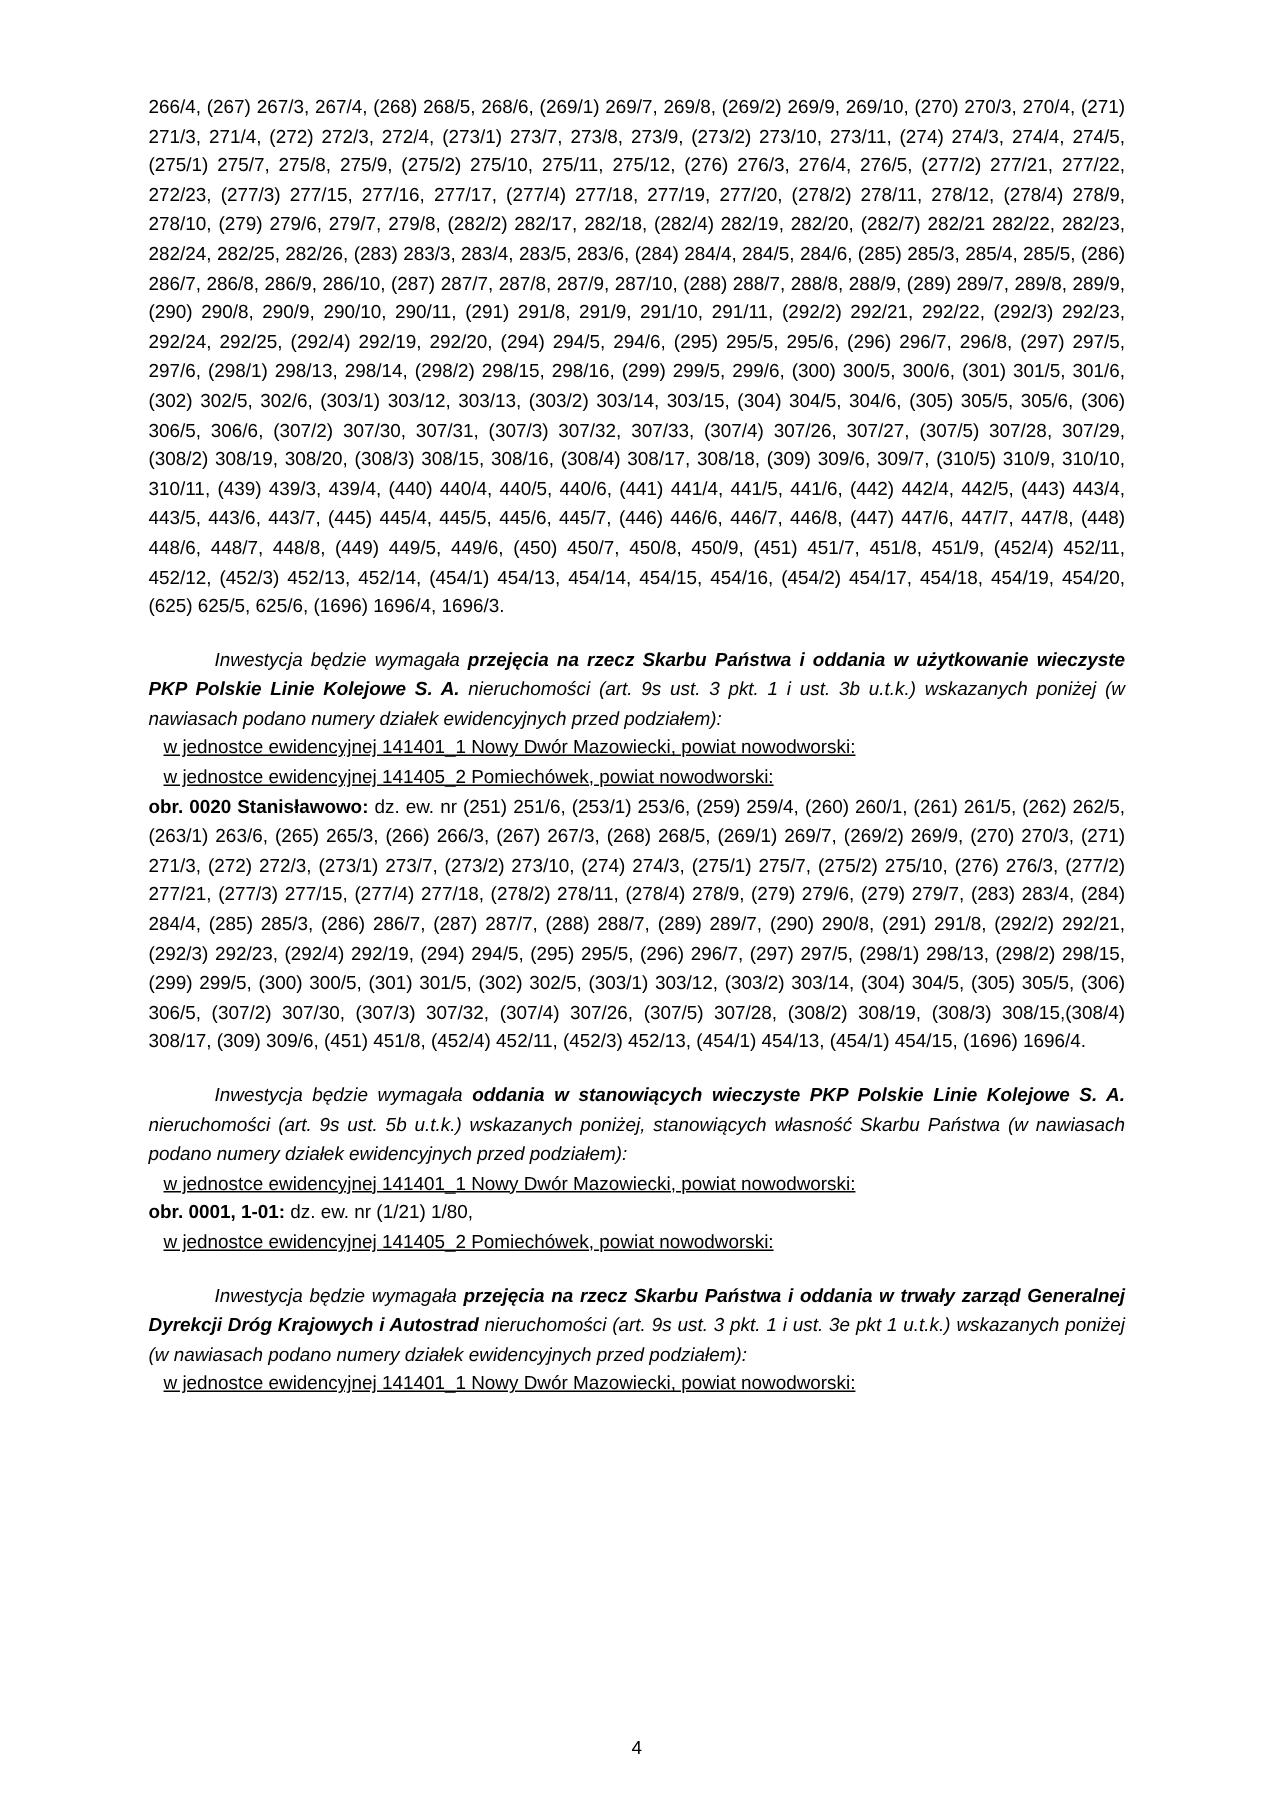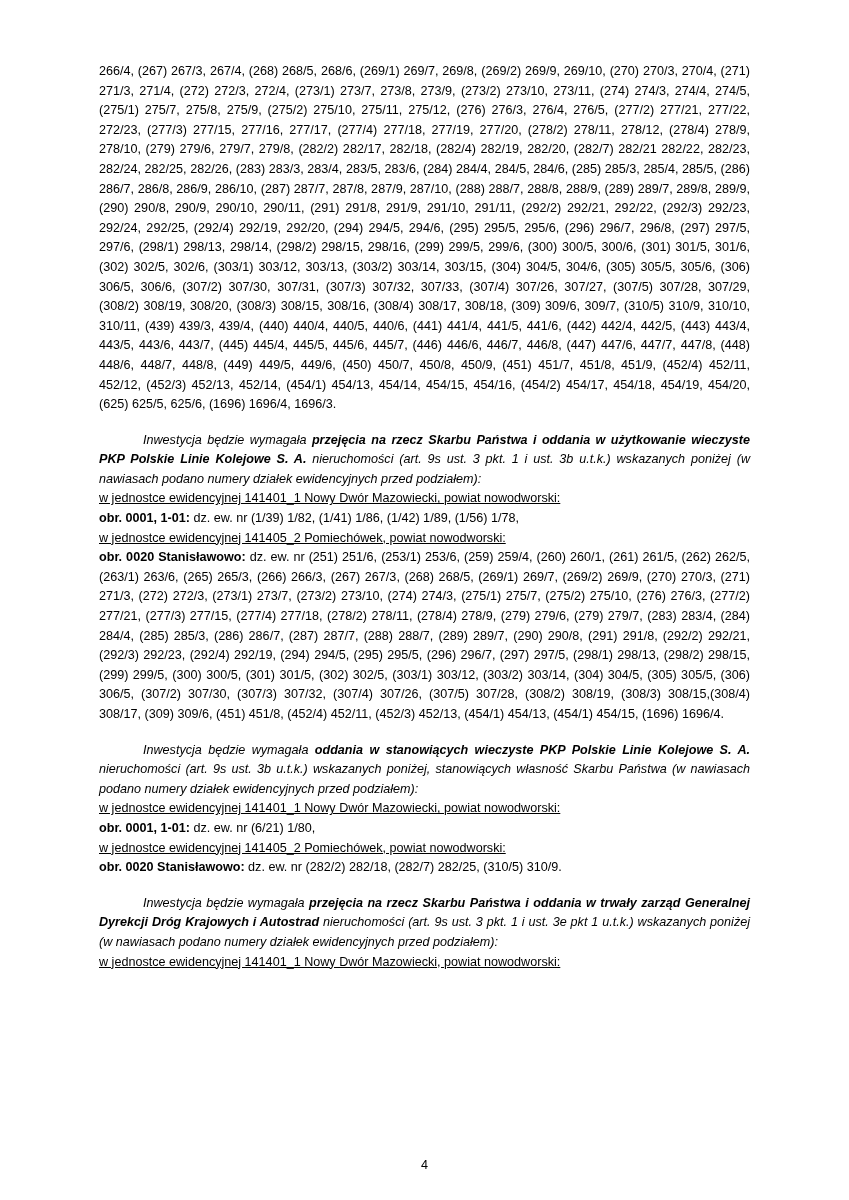--- a/index.html
+++ b/index.html
@@ -29,21 +29,21 @@
     text-align: justify;
     text-justify: inter-word;
   }
   p.para {
     margin: 0;
     text-align: justify;
   }
   .gap-mid { height: 16px; }
   .indent { text-indent: 44px; font-style: italic; }
   b { font-weight: bold; }
-  .u { text-decoration: underline; }
+  .u { text-decoration: underline; margin-left: 10px; }
   .pageno {
     position: absolute;
     left: 0;
     right: 0;
     top: 1158px;
     text-align: center;
     font-size: 12.6px;
   }
 </style>
 </head>
@@ -52,34 +52,32 @@
 <div class="page">
   <div class="doc-body">
 
     <p class="para">266/4, (267) 267/3, 267/4, (268) 268/5, 268/6, (269/1) 269/7, 269/8, (269/2) 269/9, 269/10, (270) 270/3, 270/4, (271) 271/3, 271/4, (272) 272/3, 272/4, (273/1) 273/7, 273/8, 273/9, (273/2) 273/10, 273/11, (274) 274/3, 274/4, 274/5, (275/1) 275/7, 275/8, 275/9, (275/2) 275/10, 275/11, 275/12, (276) 276/3, 276/4, 276/5, (277/2) 277/21, 277/22, 272/23, (277/3) 277/15, 277/16, 277/17, (277/4) 277/18, 277/19, 277/20, (278/2) 278/11, 278/12, (278/4) 278/9, 278/10, (279) 279/6, 279/7, 279/8, (282/2) 282/17, 282/18, (282/4) 282/19, 282/20, (282/7) 282/21 282/22, 282/23, 282/24, 282/25, 282/26, (283) 283/3, 283/4, 283/5, 283/6, (284) 284/4, 284/5, 284/6, (285) 285/3, 285/4, 285/5, (286) 286/7, 286/8, 286/9, 286/10, (287) 287/7, 287/8, 287/9, 287/10, (288) 288/7, 288/8, 288/9, (289) 289/7, 289/8, 289/9, (290) 290/8, 290/9, 290/10, 290/11, (291) 291/8, 291/9, 291/10, 291/11, (292/2) 292/21, 292/22, (292/3) 292/23, 292/24, 292/25, (292/4) 292/19, 292/20, (294) 294/5, 294/6, (295) 295/5, 295/6, (296) 296/7, 296/8, (297) 297/5, 297/6, (298/1) 298/13, 298/14, (298/2) 298/15, 298/16, (299) 299/5, 299/6, (300) 300/5, 300/6, (301) 301/5, 301/6, (302) 302/5, 302/6, (303/1) 303/12, 303/13, (303/2) 303/14, 303/15, (304) 304/5, 304/6, (305) 305/5, 305/6, (306) 306/5, 306/6, (307/2) 307/30, 307/31, (307/3) 307/32, 307/33, (307/4) 307/26, 307/27, (307/5) 307/28, 307/29, (308/2) 308/19, 308/20, (308/3) 308/15, 308/16, (308/4) 308/17, 308/18, (309) 309/6, 309/7, (310/5) 310/9, 310/10, 310/11, (439) 439/3, 439/4, (440) 440/4, 440/5, 440/6, (441) 441/4, 441/5, 441/6, (442) 442/4, 442/5, (443) 443/4, 443/5, 443/6, 443/7, (445) 445/4, 445/5, 445/6, 445/7, (446) 446/6, 446/7, 446/8, (447) 447/6, 447/7, 447/8, (448) 448/6, 448/7, 448/8, (449) 449/5, 449/6, (450) 450/7, 450/8, 450/9, (451) 451/7, 451/8, 451/9, (452/4) 452/11, 452/12, (452/3) 452/13, 452/14, (454/1) 454/13, 454/14, 454/15, 454/16, (454/2) 454/17, 454/18, 454/19, 454/20, (625) 625/5, 625/6, (1696) 1696/4, 1696/3.</p>
 
     <div class="gap-mid"></div>
 
     <p class="para indent"><span>Inwestycja będzie wymagała </span><b>przejęcia na rzecz Skarbu Państwa i oddania w użytkowanie wieczyste PKP Polskie Linie Kolejowe S. A.</b><span> nieruchomości (art. 9s ust. 3 pkt. 1 i ust. 3b u.t.k.) wskazanych poniżej (w nawiasach podano numery działek ewidencyjnych przed podziałem):</span></p>
 
     <p class="para"><span class="u">w jednostce ewidencyjnej 141401_1 Nowy Dwór Mazowiecki, powiat nowodworski:</span></p>
-    <p class="para"><b>obr. 0001, 1-01:</b><span> dz. ew. nr (1/39) 1/82, (1/41) 1/86, (1/42) 1/89, (1/56) 1/78,</span></p>
 
     <p class="para"><span class="u">w jednostce ewidencyjnej 141405_2 Pomiechówek, powiat nowodworski:</span></p>
     <p class="para"><b>obr. 0020 Stanisławowo:</b><span> dz. ew. nr (251) 251/6, (253/1) 253/6, (259) 259/4, (260) 260/1, (261) 261/5, (262) 262/5, (263/1) 263/6, (265) 265/3, (266) 266/3, (267) 267/3, (268) 268/5, (269/1) 269/7, (269/2) 269/9, (270) 270/3, (271) 271/3, (272) 272/3, (273/1) 273/7, (273/2) 273/10, (274) 274/3, (275/1) 275/7, (275/2) 275/10, (276) 276/3, (277/2) 277/21, (277/3) 277/15, (277/4) 277/18, (278/2) 278/11, (278/4) 278/9, (279) 279/6, (279) 279/7, (283) 283/4, (284) 284/4, (285) 285/3, (286) 286/7, (287) 287/7, (288) 288/7, (289) 289/7, (290) 290/8, (291) 291/8, (292/2) 292/21, (292/3) 292/23, (292/4) 292/19, (294) 294/5, (295) 295/5, (296) 296/7, (297) 297/5, (298/1) 298/13, (298/2) 298/15, (299) 299/5, (300) 300/5, (301) 301/5, (302) 302/5, (303/1) 303/12, (303/2) 303/14, (304) 304/5, (305) 305/5, (306) 306/5, (307/2) 307/30, (307/3) 307/32, (307/4) 307/26, (307/5) 307/28, (308/2) 308/19, (308/3) 308/15,(308/4) 308/17, (309) 309/6, (451) 451/8, (452/4) 452/11, (452/3) 452/13, (454/1) 454/13, (454/1) 454/15, (1696) 1696/4.</span></p>
 
     <div class="gap-mid"></div>
 
-    <p class="para indent"><span>Inwestycja będzie wymagała </span><b>oddania w stanowiących wieczyste PKP Polskie Linie Kolejowe S. A.</b><span> nieruchomości (art. 9s ust. 3b u.t.k.) wskazanych poniżej, stanowiących własność Skarbu Państwa (w nawiasach podano numery działek ewidencyjnych przed podziałem):</span></p>
+    <p class="para indent"><span>Inwestycja będzie wymagała </span><b>oddania w stanowiących wieczyste PKP Polskie Linie Kolejowe S. A.</b><span> nieruchomości (art. 9s ust. 5b u.t.k.) wskazanych poniżej, stanowiących własność Skarbu Państwa (w nawiasach podano numery działek ewidencyjnych przed podziałem):</span></p>
 
     <p class="para"><span class="u">w jednostce ewidencyjnej 141401_1 Nowy Dwór Mazowiecki, powiat nowodworski:</span></p>
-    <p class="para"><b>obr. 0001, 1-01:</b><span> dz. ew. nr (6/21) 1/80,</span></p>
+    <p class="para"><b>obr. 0001, 1-01:</b><span> dz. ew. nr (1/21) 1/80,</span></p>
 
     <p class="para"><span class="u">w jednostce ewidencyjnej 141405_2 Pomiechówek, powiat nowodworski:</span></p>
-    <p class="para"><b>obr. 0020 Stanisławowo:</b><span> dz. ew. nr (282/2) 282/18, (282/7) 282/25, (310/5) 310/9.</span></p>
 
     <div class="gap-mid"></div>
 
     <p class="para indent"><span>Inwestycja będzie wymagała </span><b>przejęcia na rzecz Skarbu Państwa i oddania w trwały zarząd Generalnej Dyrekcji Dróg Krajowych i Autostrad</b><span> nieruchomości (art. 9s ust. 3 pkt. 1 i ust. 3e pkt 1 u.t.k.) wskazanych poniżej (w nawiasach podano numery działek ewidencyjnych przed podziałem):</span></p>
 
     <p class="para"><span class="u">w jednostce ewidencyjnej 141401_1 Nowy Dwór Mazowiecki, powiat nowodworski:</span></p>
 
   </div>
 
   <div class="pageno">4</div>

